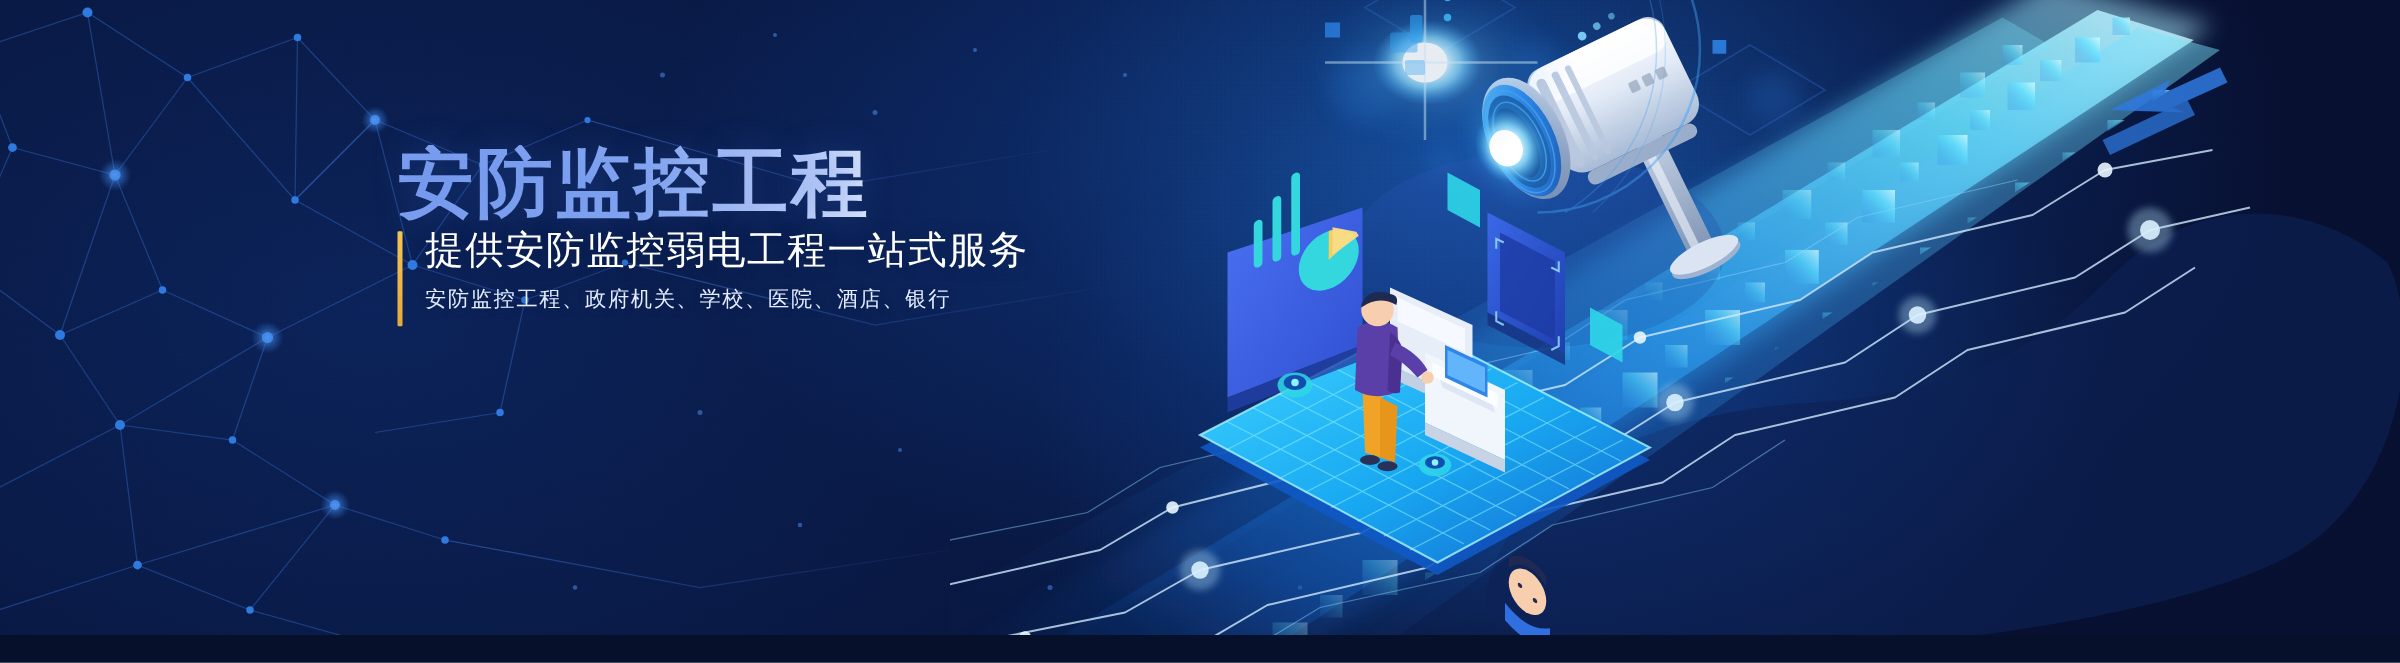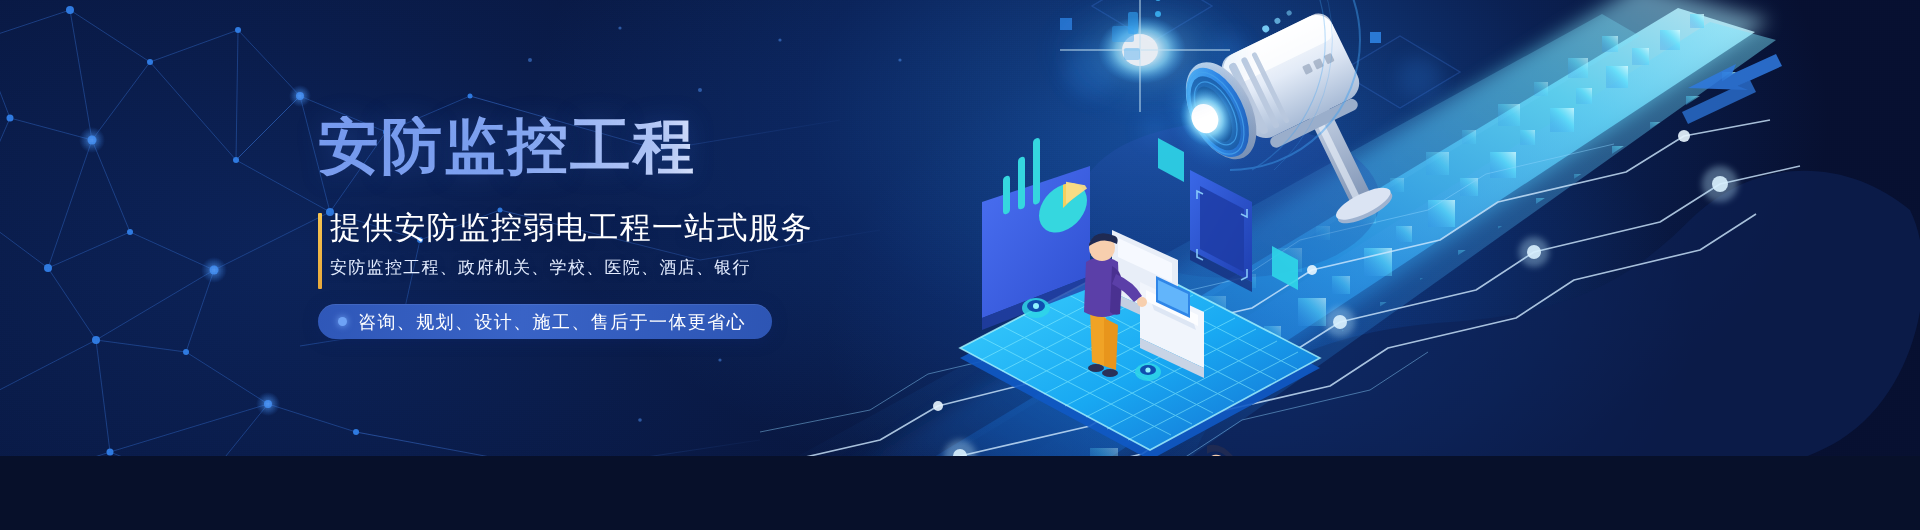--- a/index.html
+++ b/index.html
@@ -6,21 +6,21 @@
   * { margin:0; padding:0; box-sizing:border-box; }
   html,body{ background:#07102a; }
   body{
     font-family:"Liberation Sans","DejaVu Sans",sans-serif;
     -webkit-font-smoothing:antialiased;
   }
 
   
   #banner{
     position:relative;
-    width:1920px; height:456px;
+    width:1920px; height:508px;
     overflow:hidden;
     background:
       radial-gradient(ellipse 900px 560px at 1180px 120px, rgba(30,110,210,.62) 0%, rgba(18,70,160,.30) 42%, rgba(10,30,80,0) 72%),
       radial-gradient(ellipse 620px 420px at 1260px 330px, rgba(26,96,200,.42) 0%, rgba(14,46,120,0) 70%),
       radial-gradient(ellipse 1100px 700px at 300px 250px, rgba(12,36,92,.95) 0%, rgba(8,22,62,.98) 60%, #071031 100%),
       linear-gradient(115deg,#061029 0%,#0a1a44 36%,#0d2c6e 62%,#10408f 80%,#0b2a66 100%);
   }
   
   #banner::after{
     content:"";position:absolute;inset:0;pointer-events:none;
@@ -38,21 +38,21 @@
   }
   #title{
     font-size:61px; line-height:1; font-weight:700; letter-spacing:2px;
     background:linear-gradient(92deg,#7d9ff0 0%,#87a8f2 30%,#b9cbf8 52%,#f2f5ff 66%,#ffffff 100%);
     -webkit-background-clip:text; background-clip:text;
     -webkit-text-fill-color:transparent; color:#cfe0ff;
     text-shadow:0 0 26px rgba(58,110,220,.28);
     white-space:nowrap;
   }
   #sub-wrap{
-    margin-top:34px; padding-left:12px; position:relative;
+    margin-top:6px; padding-left:22px; position:relative;
   }
   #sub-bar{
     position:absolute; left:0; top:2px; width:4px; height:76px;
     background:linear-gradient(180deg,#f6c452,#e8a93b);
     border-radius:1px;
   }
   #subtitle{
     font-size:31px; line-height:1.12; font-weight:400; color:#ffffff;
     letter-spacing:1.2px; white-space:nowrap;
     text-shadow:0 1px 10px rgba(10,30,80,.5);
@@ -576,19 +576,15 @@
 
   <div id="copy">
     <h1 id="title">安防监控工程</h1>
 
     <div id="sub-wrap">
       <span id="sub-bar"></span>
       <div id="subtitle">提供安防监控弱电工程一站式服务</div>
       <div id="tagline">安防监控工程、政府机关、学校、医院、酒店、银行</div>
     </div>
 
-    <div id="pill">
-      <span id="pill-dot"></span>
-      <span id="pill-text">咨询、规划、设计、施工、售后于一体更省心</span>
-    </div>
   </div>
 
 </div>
 
 </body></html>

